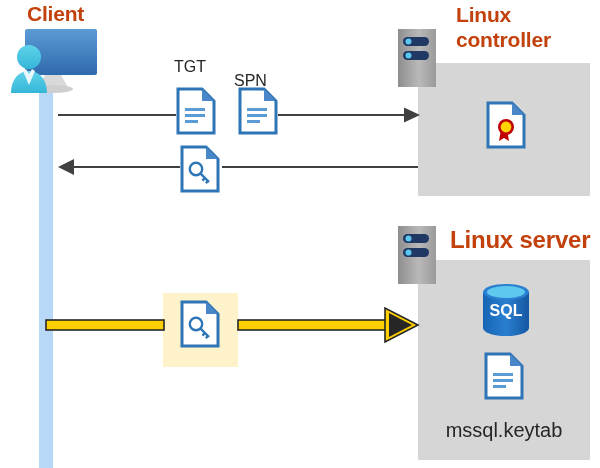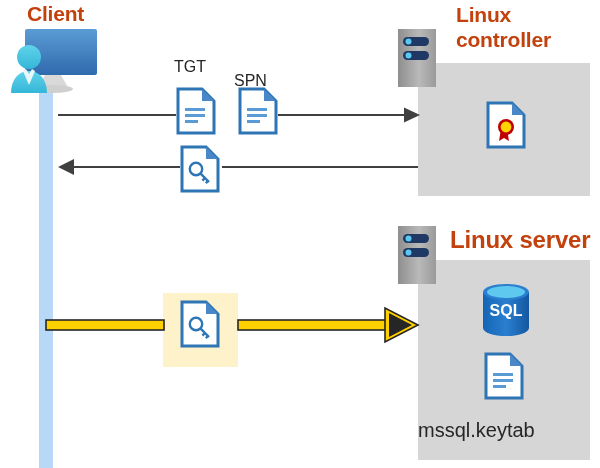--- a/index.html
+++ b/index.html
@@ -76,21 +76,21 @@
   
   .doclabel {
     color: #262626;
     font-size: 16px;
   }
   #tgt-label { left: 174px; top: 58px; }
   #spn-label { left: 234px; top: 72px; }
   #keytab-label {
     left: 418px; top: 419px;
     width: 172px;
-    text-align: left;
+    text-align: center;
     font-size: 20px;
   }
 
   
   #sql-icon { left: 480px; top: 282px; width: 52px; height: 56px; }
 
   
   #highlight {
     left: 163px; top: 293px;
     width: 75px; height: 74px;

